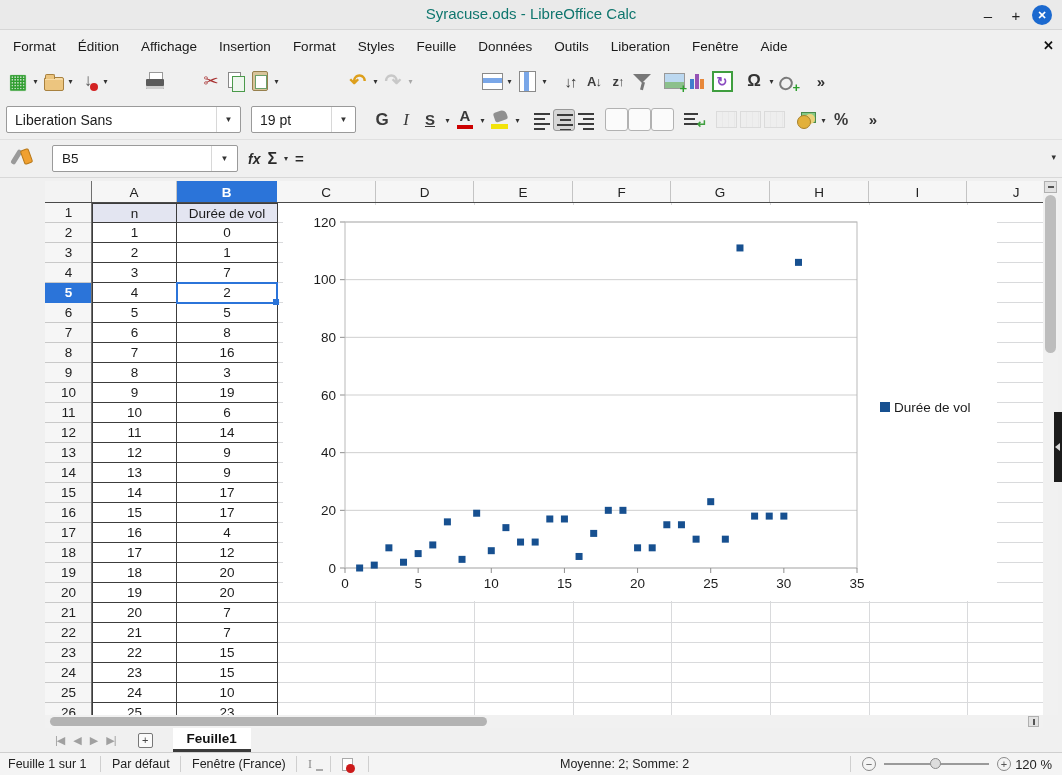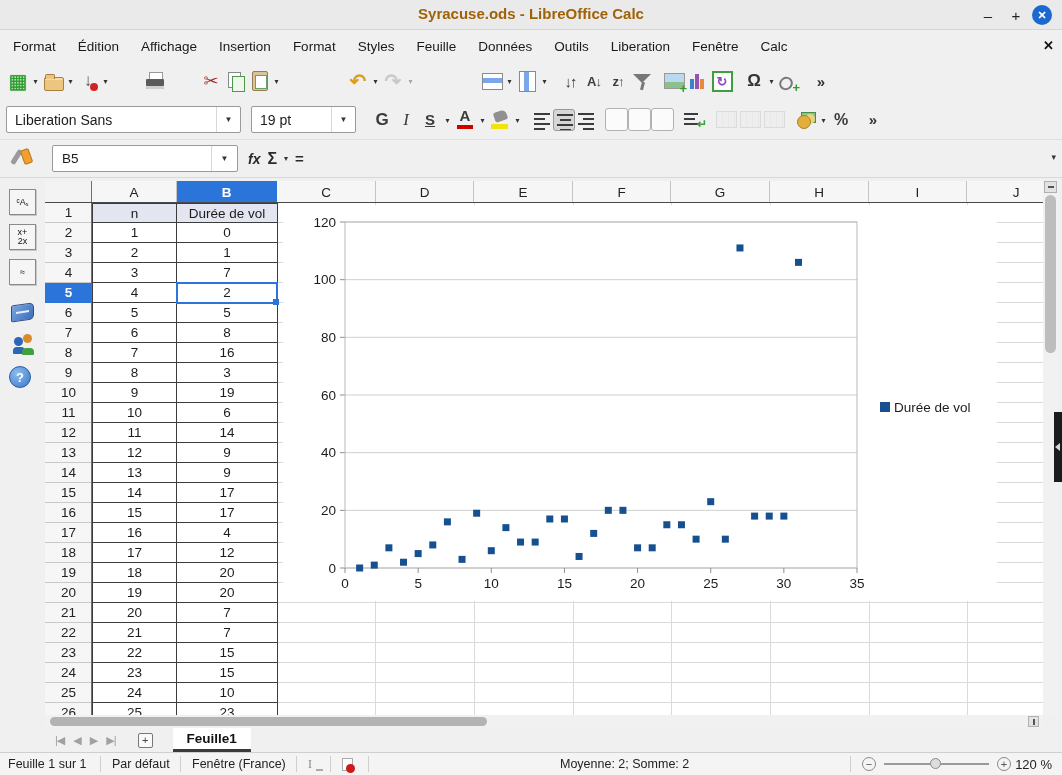--- a/index.html
+++ b/index.html
@@ -2,21 +2,21 @@
 <html><head>
 <meta charset="utf-8">
 <style>
   *{box-sizing:border-box;margin:0;padding:0}
   html,body{width:1062px;height:775px;overflow:hidden}
   body{font-family:"Liberation Sans",sans-serif;background:#f0f0f0;color:#1c1c1c;position:relative}
   .app{position:absolute;inset:0;width:1062px;height:775px;overflow:hidden;background:#f0f0f0}
 
   
   .titlebar{position:absolute;left:0;top:0;width:1062px;height:30px;background:#eaeaea;border-bottom:1px solid #d6d6d6}
-  .titlebar .title{position:absolute;left:0;right:0;top:5px;text-align:center;font-size:15px;font-weight:bold;color:#a16207}
+  .titlebar .title{position:absolute;left:0;right:0;top:5px;text-align:center;font-size:15px;font-weight:normal;color:#0f766e}
   .winbtn{position:absolute;top:5px;width:20px;height:20px;display:flex;align-items:center;justify-content:center;font-size:15px;color:#222;cursor:default}
   .winbtn.min{left:978px}.winbtn.max{left:1006px}
   .winbtn.close{left:1032px;width:20px;height:20px;border-radius:50%;background:#1b69cf;color:#fff;font-size:11px;font-weight:bold}
 
   
   .menubar{position:absolute;left:0;top:30px;width:1062px;height:32px;background:#f0f0f0;display:flex;align-items:center}
   .menuitems{display:flex;align-items:center;padding-left:2px}
   .menu-item{padding:4px 11px;font-size:13.5px;color:#1a1a1a;border-radius:3px}
   .menuclose{position:absolute;right:8px;top:8px;font-size:13px;font-weight:bold;color:#111}
 
@@ -204,21 +204,21 @@
         <span class="menu-item">Édition</span>
         <span class="menu-item">Affichage</span>
         <span class="menu-item">Insertion</span>
         <span class="menu-item">Format</span>
         <span class="menu-item">Styles</span>
         <span class="menu-item">Feuille</span>
         <span class="menu-item">Données</span>
         <span class="menu-item">Outils</span>
         <span class="menu-item">Liberation</span>
         <span class="menu-item">Fenêtre</span>
-        <span class="menu-item">Calc</span>
+        <span class="menu-item">Aide</span>
       </div>
     <span class="menuclose">✕</span>
   </div>
 
   <div class="toolbar tb1">
       <span class="ti t-new"></span>
       <span class="dd">▾</span>
       <span class="ti t-open"></span>
       <span class="dd">▾</span>
       <span class="ti t-save"></span>
@@ -316,29 +316,20 @@
       <span class="fx-fx">fx</span>
       <span class="fx-sum">Σ</span>
       <span class="fx-dd">▾</span>
       <span class="fx-eq">=</span>
     </div>
     <span class="fbexpand">▾</span>
   </div>
 
   <div class="gridwrap">
     <div class="gridbg"></div>
-    <div class="leftdock">
-        <span class="dock-btn" style="top: 8px;">ᶜAₛ</span>
-        <span class="dock-btn" style="top: 43px;">x+
-2x</span>
-        <span class="dock-btn" style="top: 78px;">≈</span>
-        <span class="dock-plain d-book" style="top: 118px;"></span>
-        <span class="dock-plain d-users" style="top: 150px;"></span>
-        <span class="dock-plain d-help" style="top: 185px;">?</span>
-      </div>
     <div class="colheaders">
       <div class="corner"></div>
     <div class="colhdr" style="left: 47px; width: 85px;">A</div>
         <div class="colhdr active" style="left: 132px; width: 100px;">B</div>
         <div class="colhdr" style="left: 232px; width: 99px;">C</div>
         <div class="colhdr" style="left: 331px; width: 98px;">D</div>
         <div class="colhdr" style="left: 429px; width: 99px;">E</div>
         <div class="colhdr" style="left: 528px; width: 98px;">F</div>
         <div class="colhdr" style="left: 626px; width: 99px;">G</div>
         <div class="colhdr" style="left: 725px; width: 99px;">H</div>

